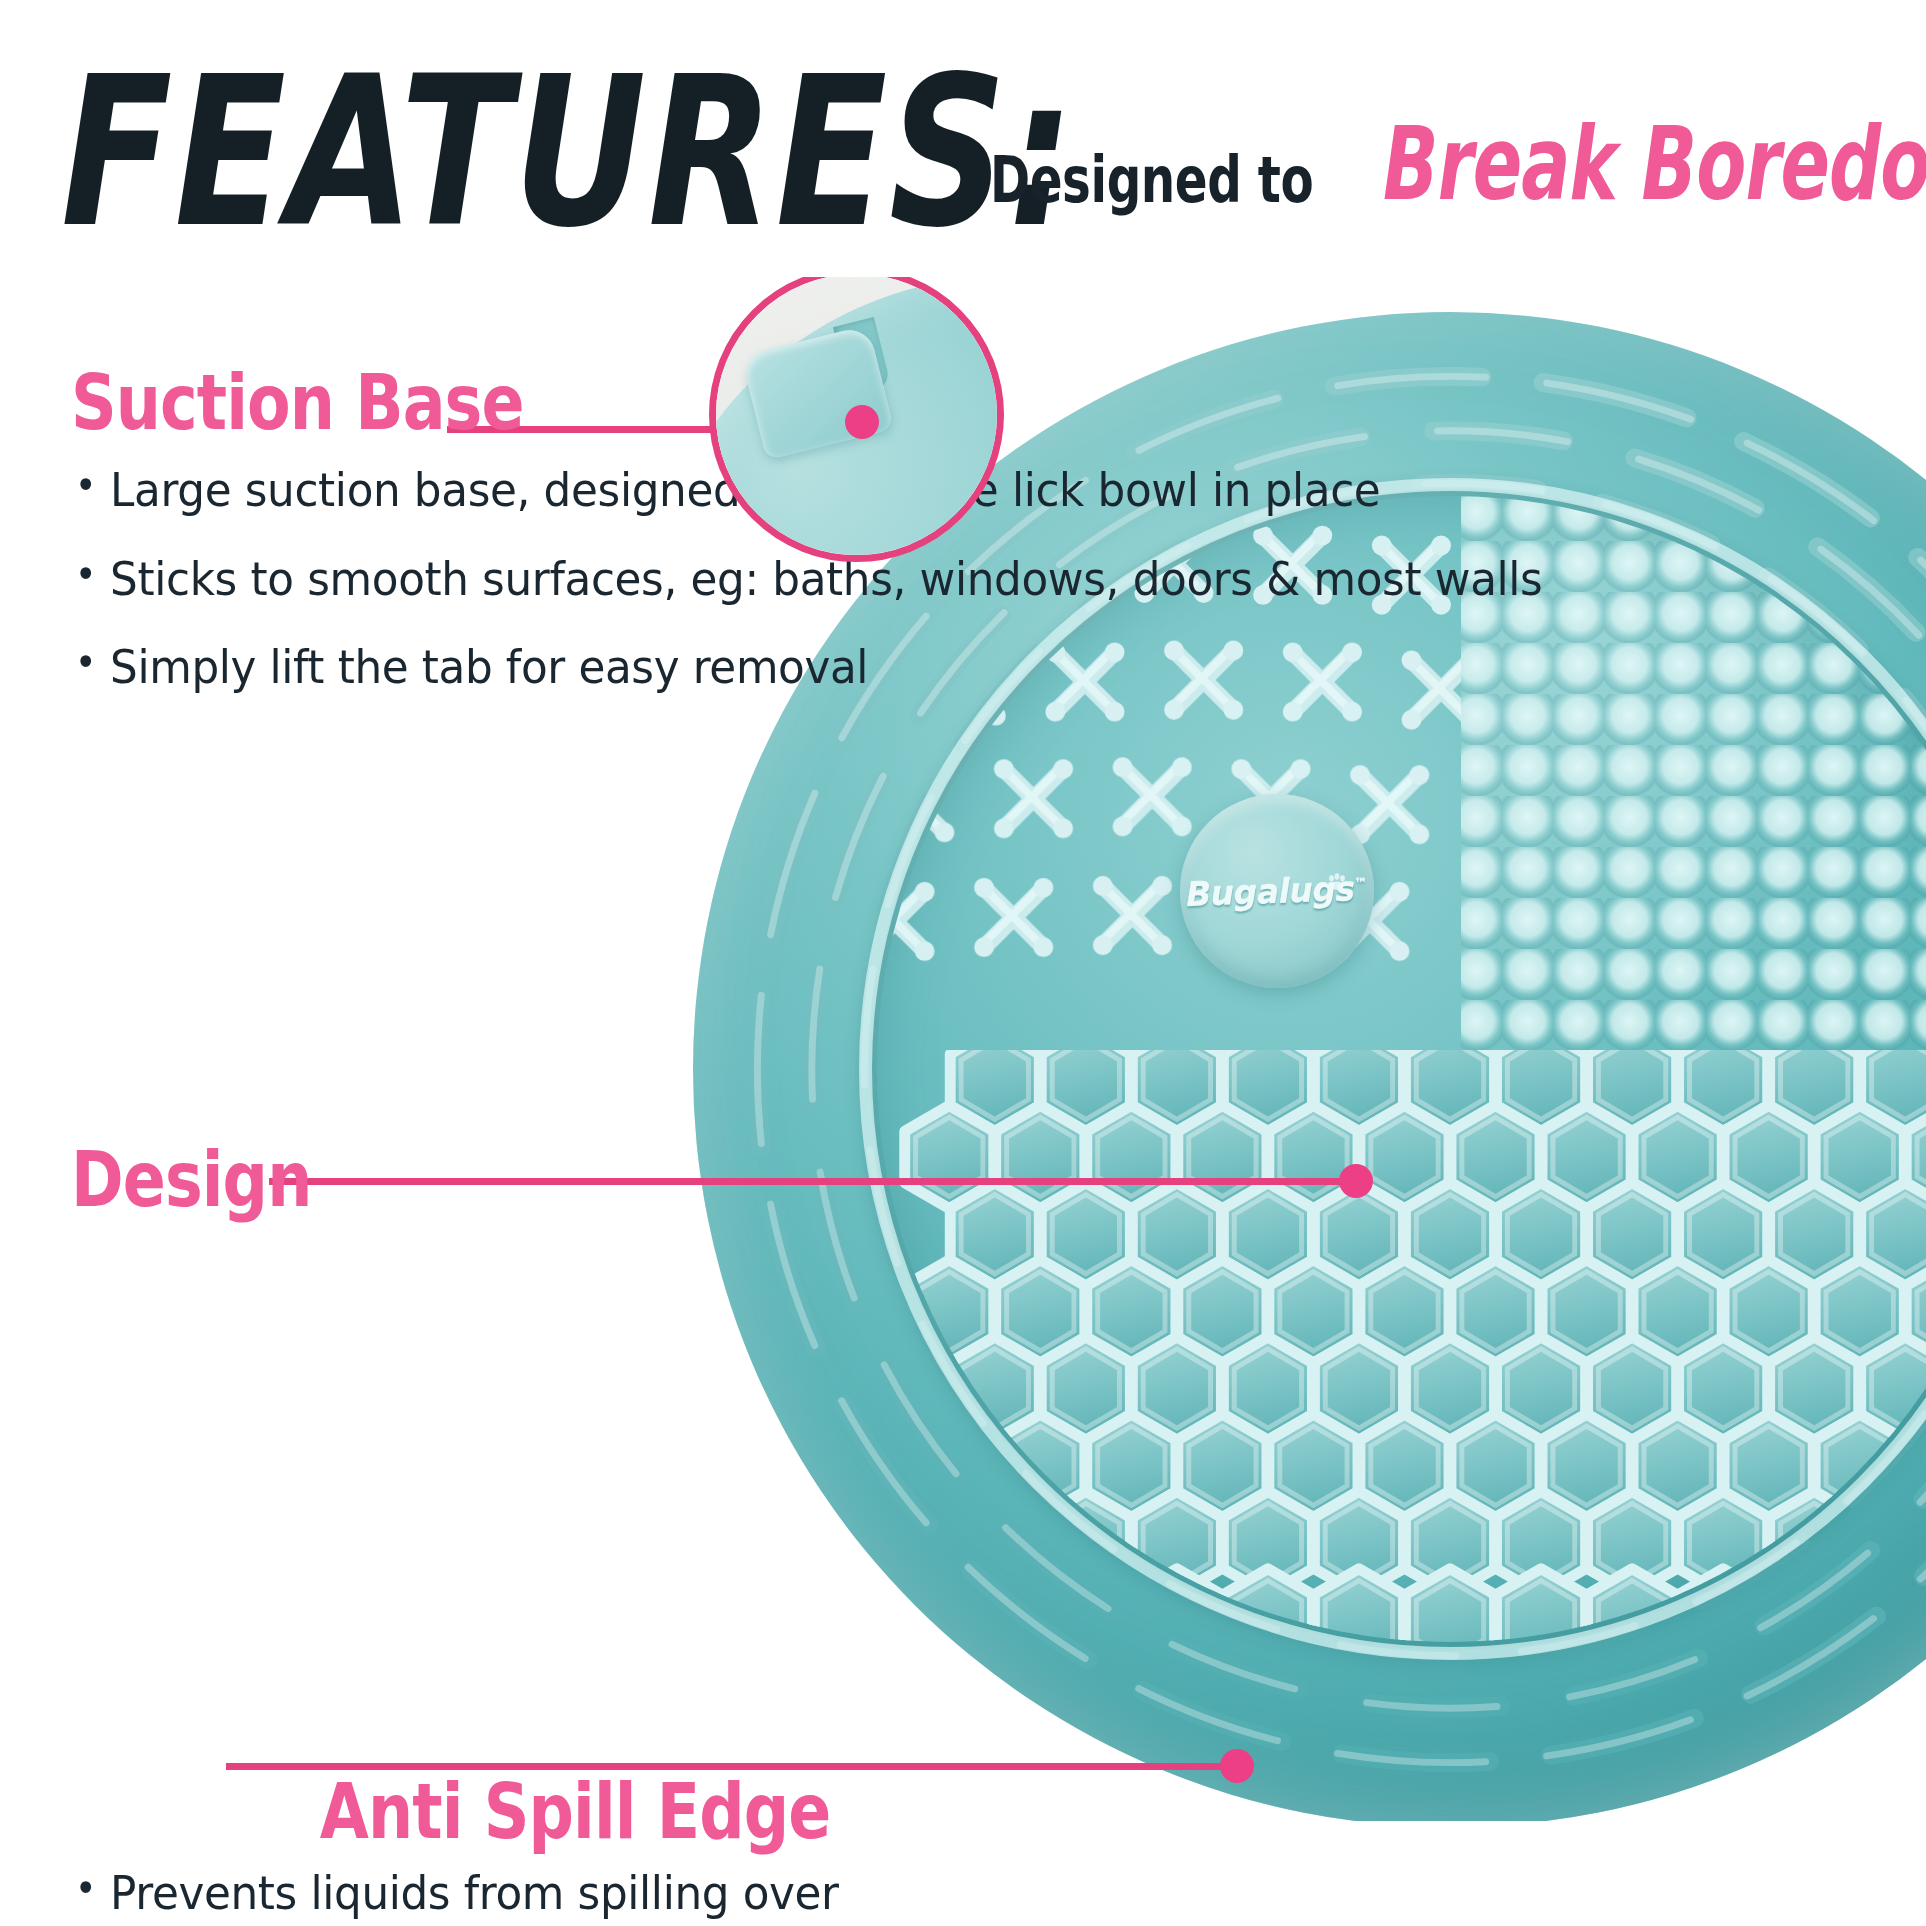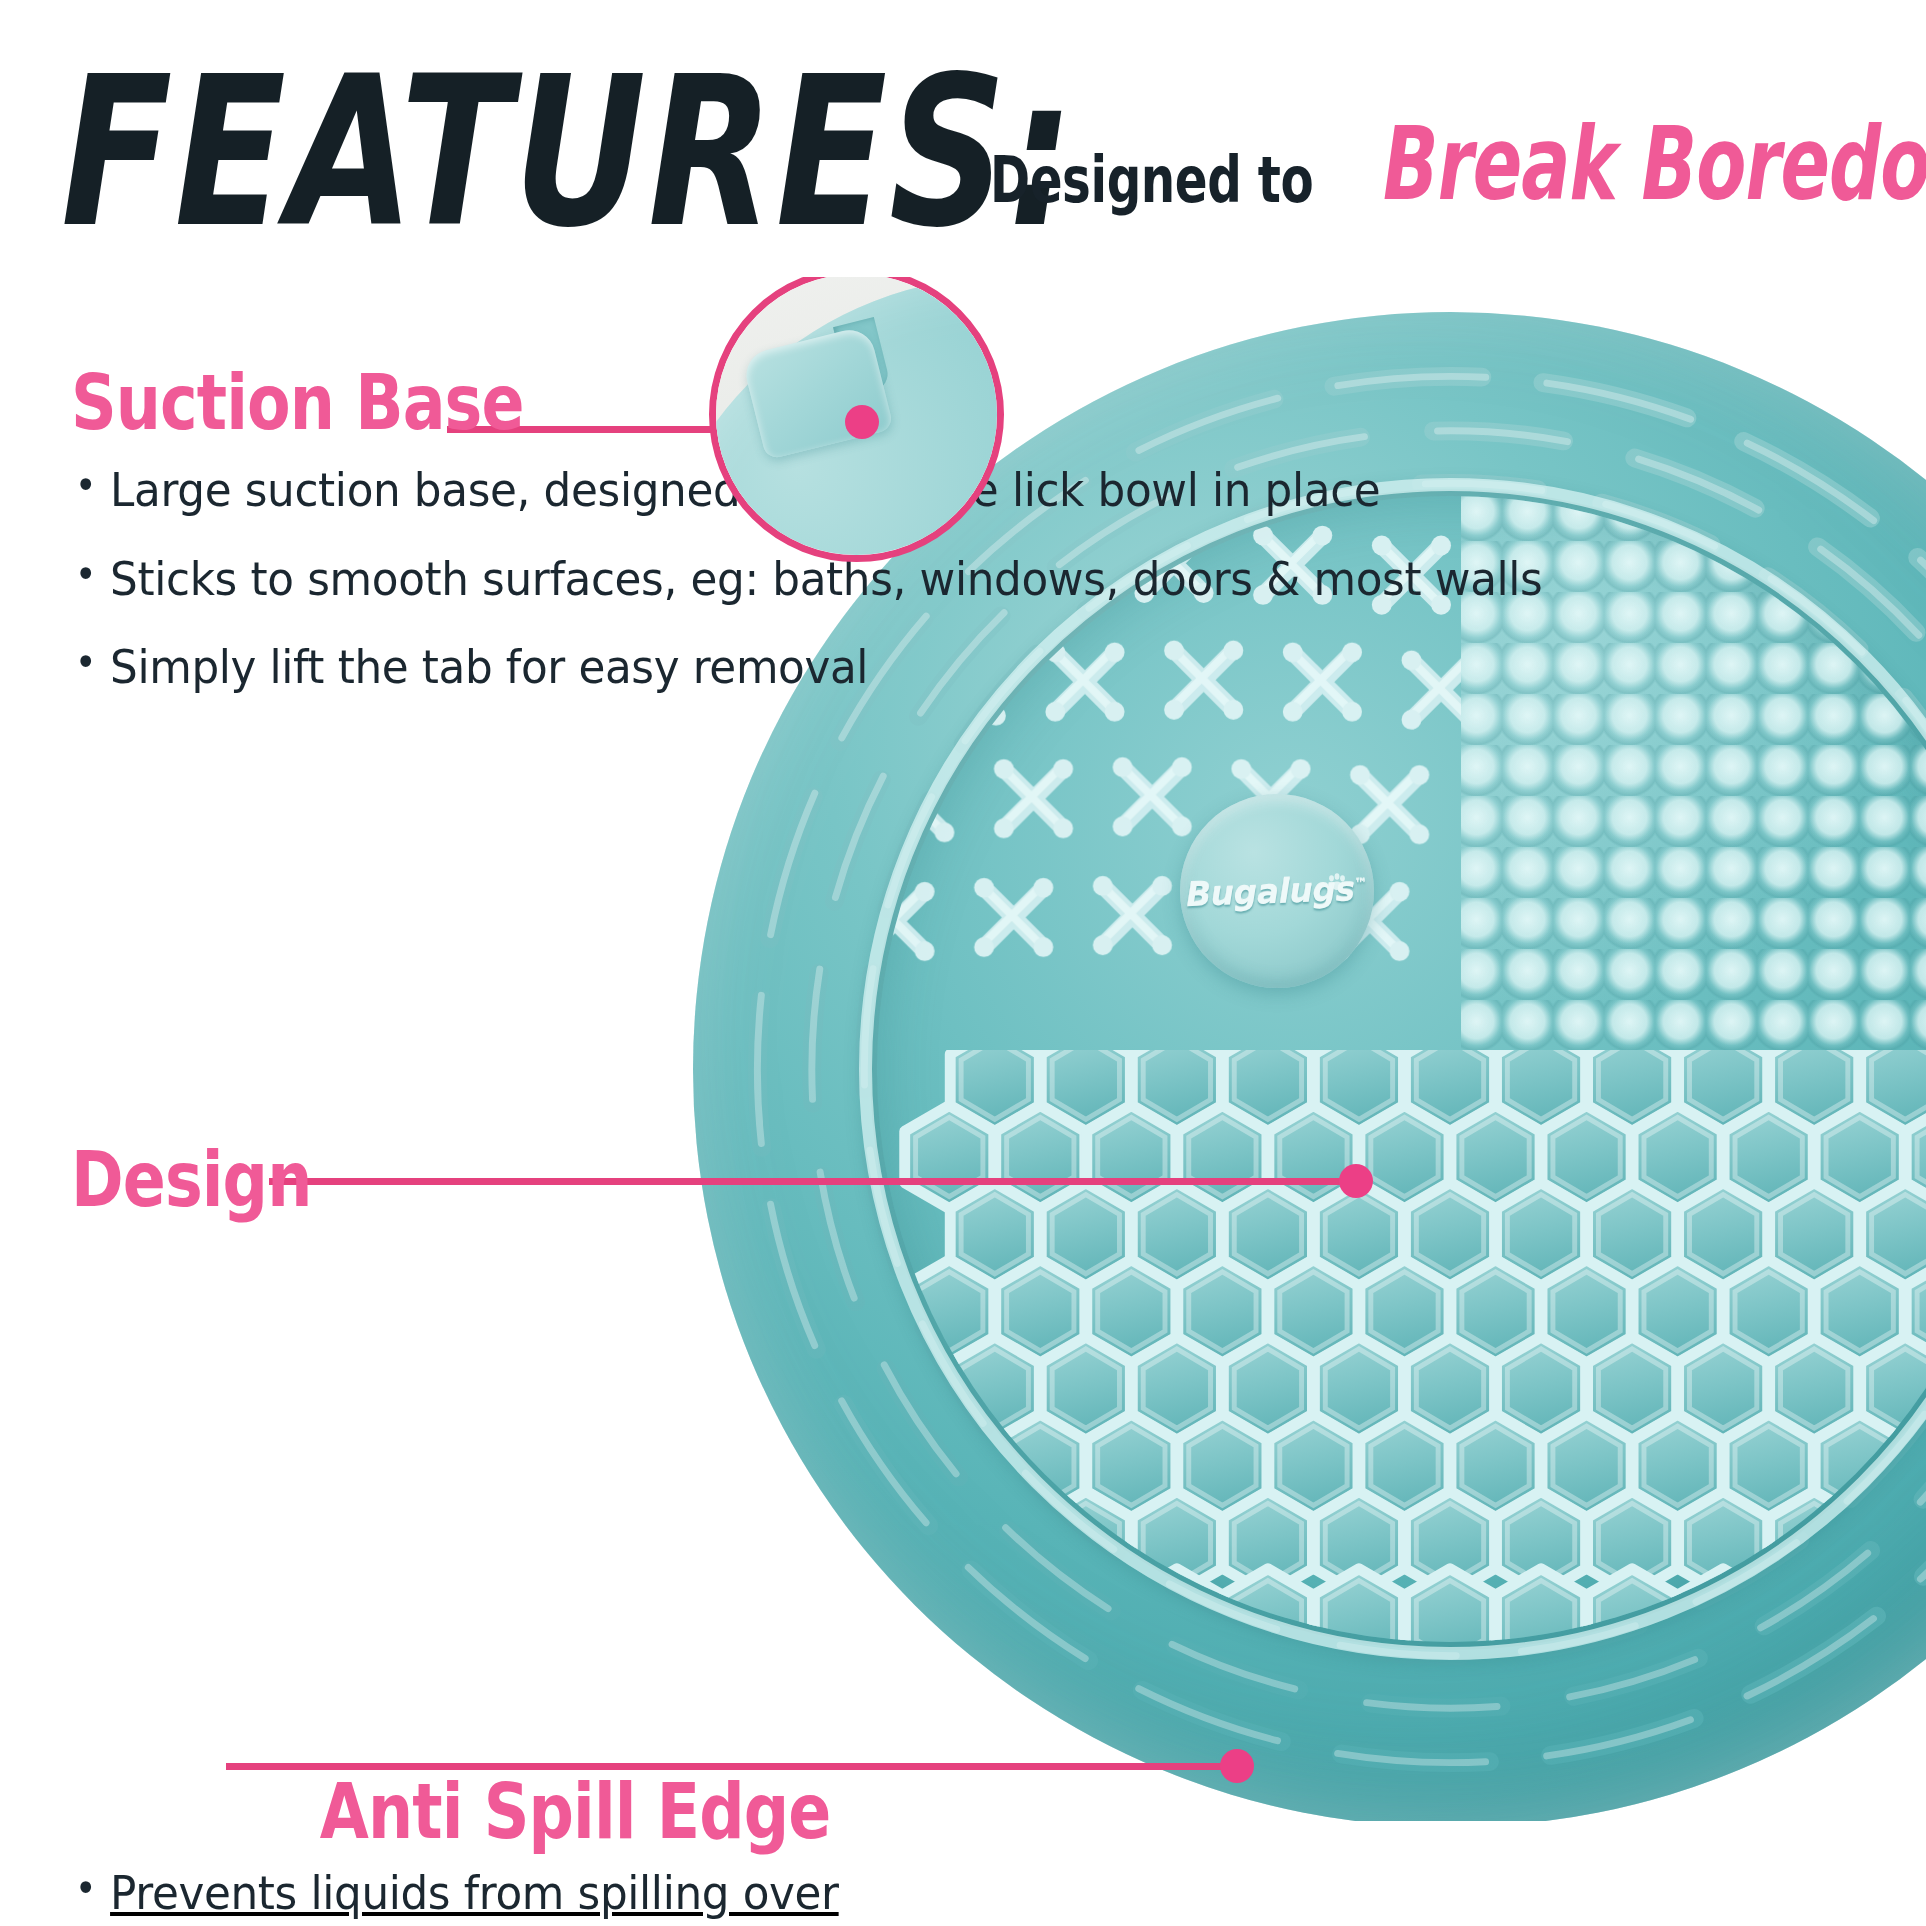--- a/index.html
+++ b/index.html
@@ -117,21 +117,21 @@
   }
 
   #sec-suction { top: 364px; }
   #sec-suction .bullets li { margin-bottom: 34px; }
 
   #sec-design { top: 1141px; }
   #sec-design .bullets { margin-top: 26px; }
   #sec-design .bullets li { margin-bottom: 11px; }
 
   #sec-antispill { top: 1773px; text-align: right; }
-  #sec-antispill .bullets { margin-top: 24px; text-decoration: underline; }
+  #sec-antispill .bullets { margin-top: 24px; }
 
   
   .leader {
     position: absolute;
     height: 7px;
     background: #e5417e;
   }
 
   .leader-dot {
     position: absolute;

